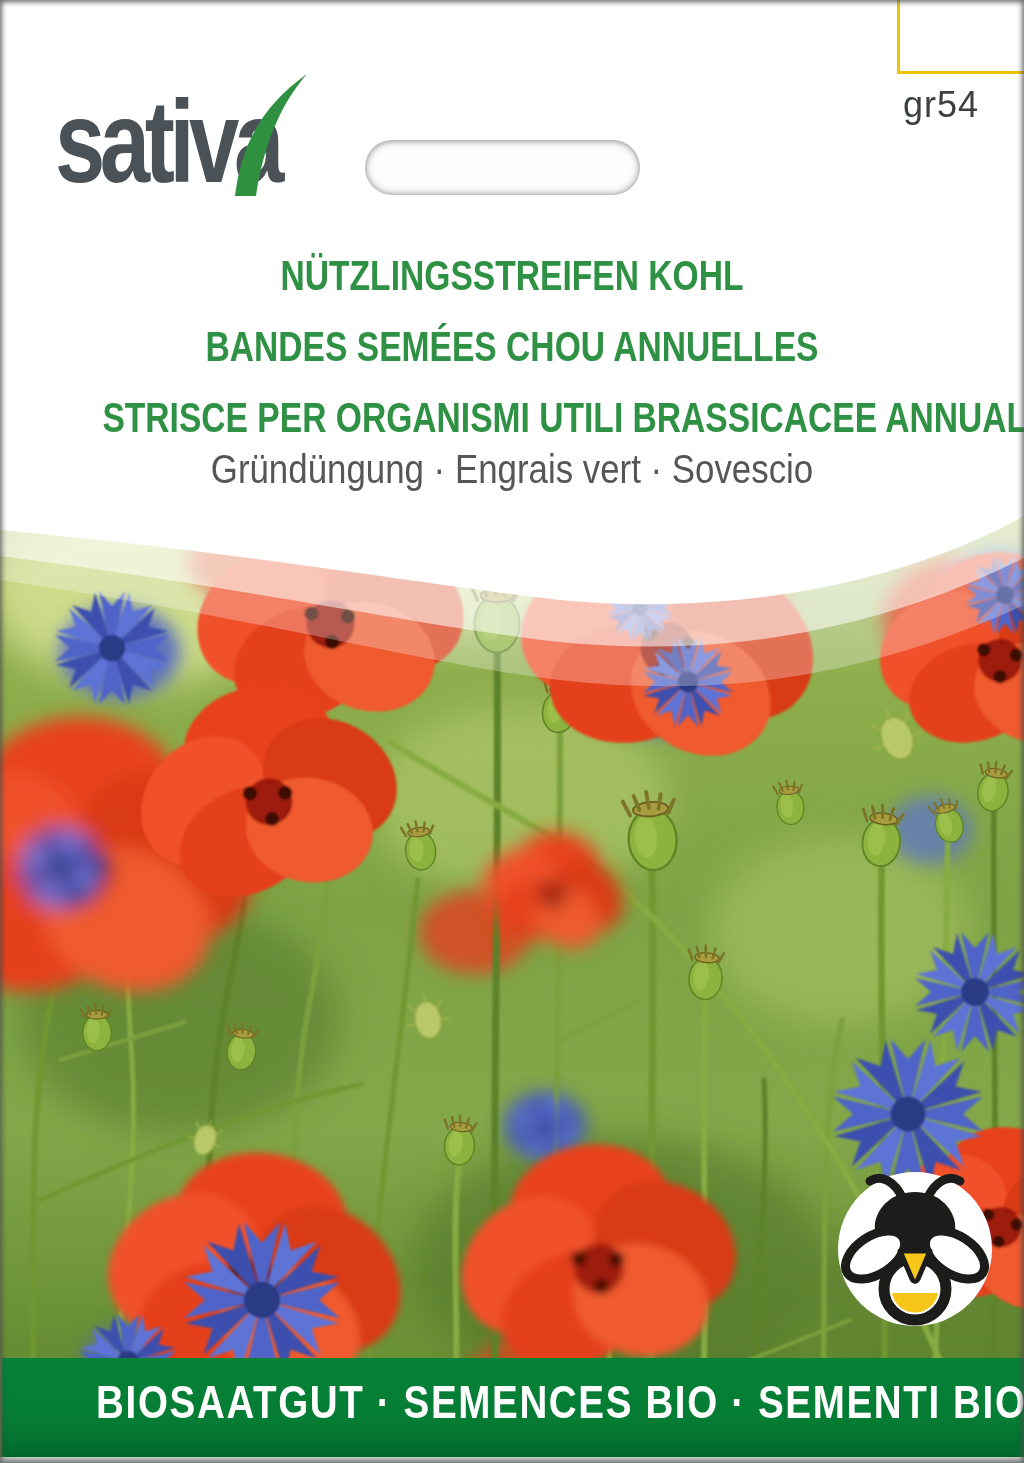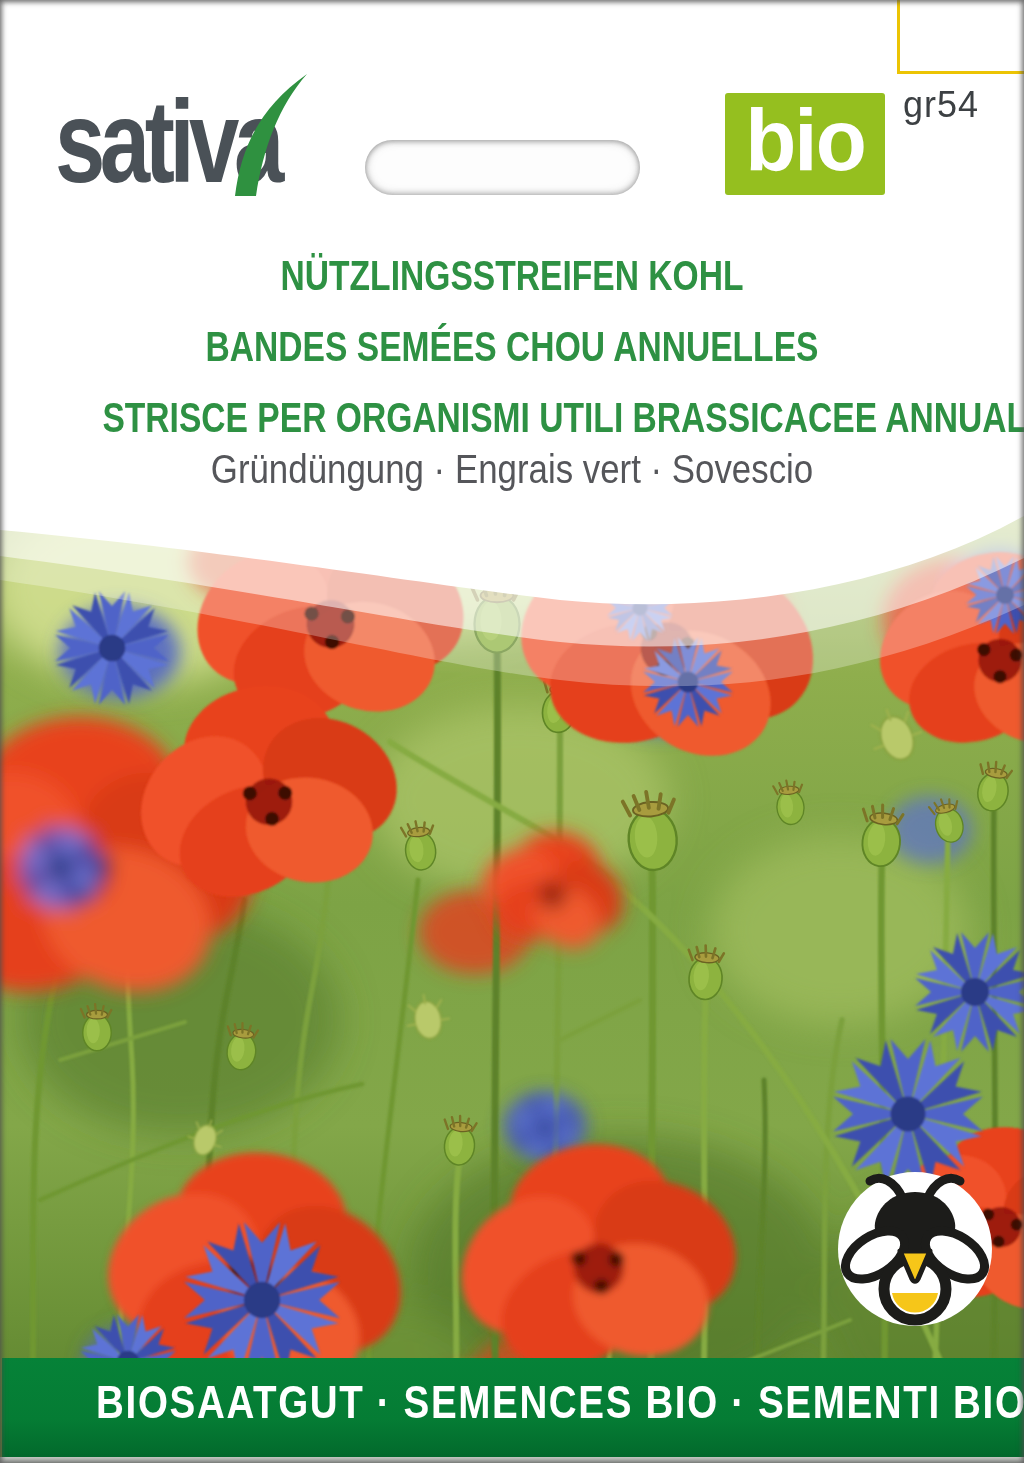--- a/index.html
+++ b/index.html
@@ -65,23 +65,20 @@
 
   <div class="logo-wrap">
     <span class="logo-text">sativa</span>
     <svg class="leaf-svg" viewBox="0 0 90 132" aria-hidden="true">
       <path d="M 10,128 C 16,80 34,40 82,6 C 54,38 38,80 31,128 Z" fill="#2f9140"></path>
     </svg>
   </div>
 
   <div class="hang-slot"></div>
 
-  <div class="bio-badge">
-    <span>bio</span>
-  </div>
 
   <div class="corner-v"></div>
   <div class="corner-h"></div>
   <div class="ref-code">gr54</div>
 
   <div class="title-line t-green t1">NÜTZLINGSSTREIFEN KOHL</div>
   <div class="title-line t-green t2">BANDES SEMÉES CHOU ANNUELLES</div>
   <div class="title-line t-green t3">STRISCE PER ORGANISMI UTILI BRASSICACEE ANNUALI</div>
   <div class="title-line t-sub">Gründüngung · Engrais vert · Sovescio</div>
 

